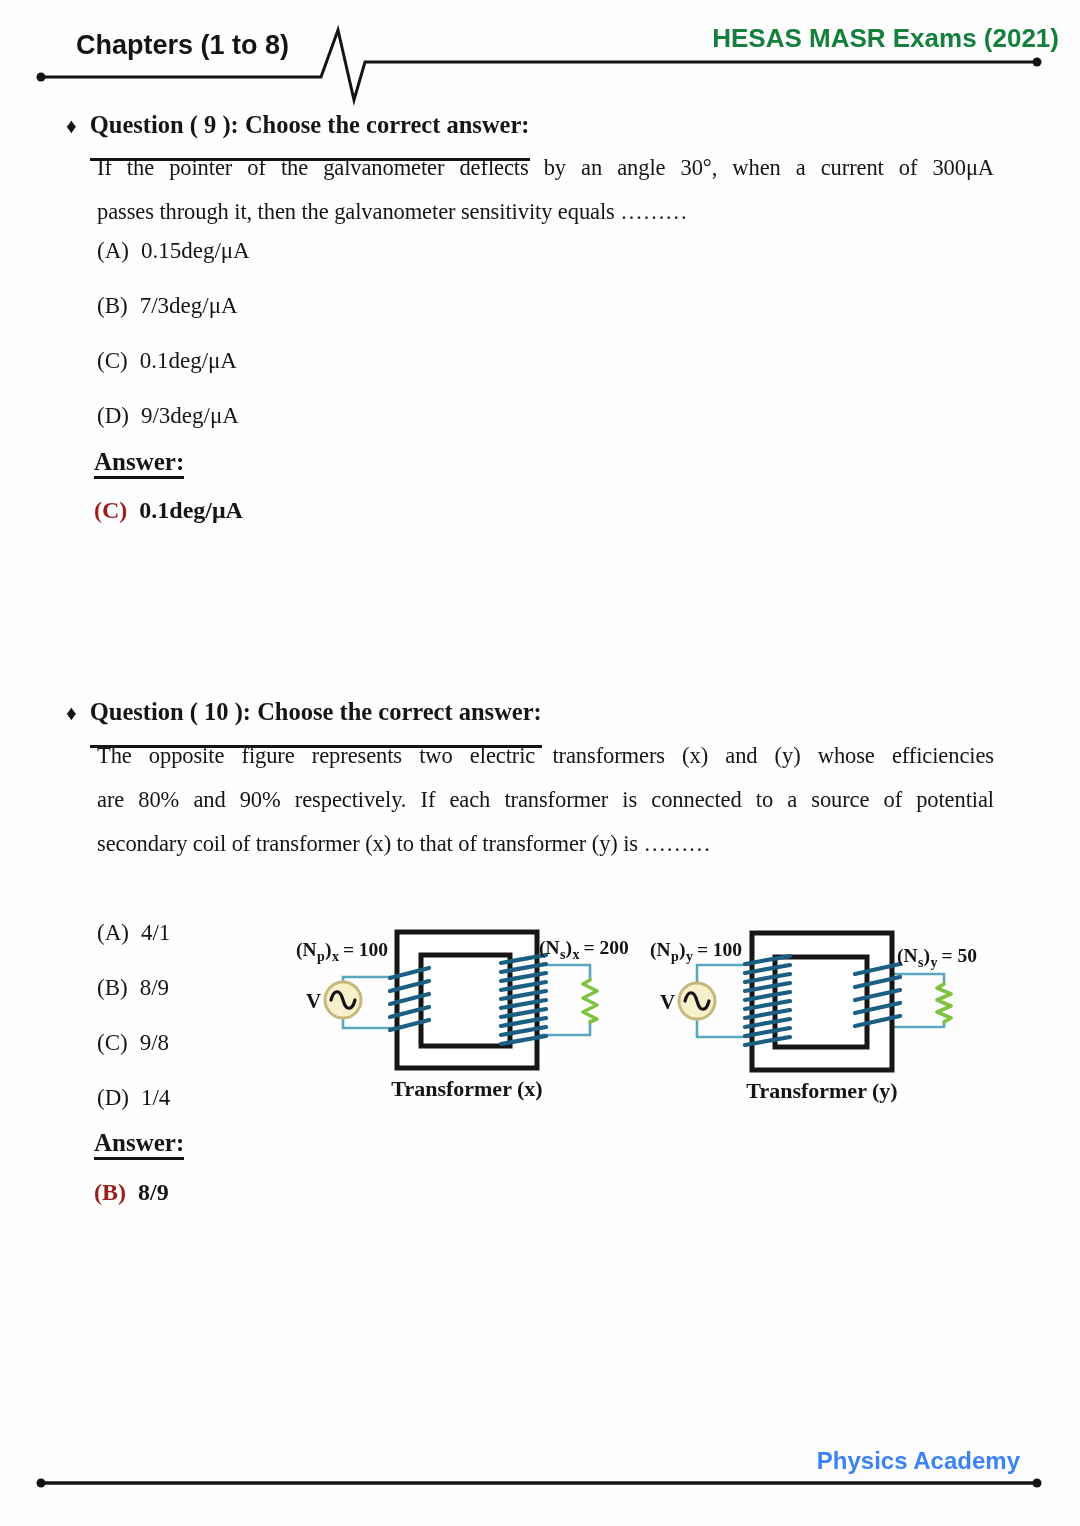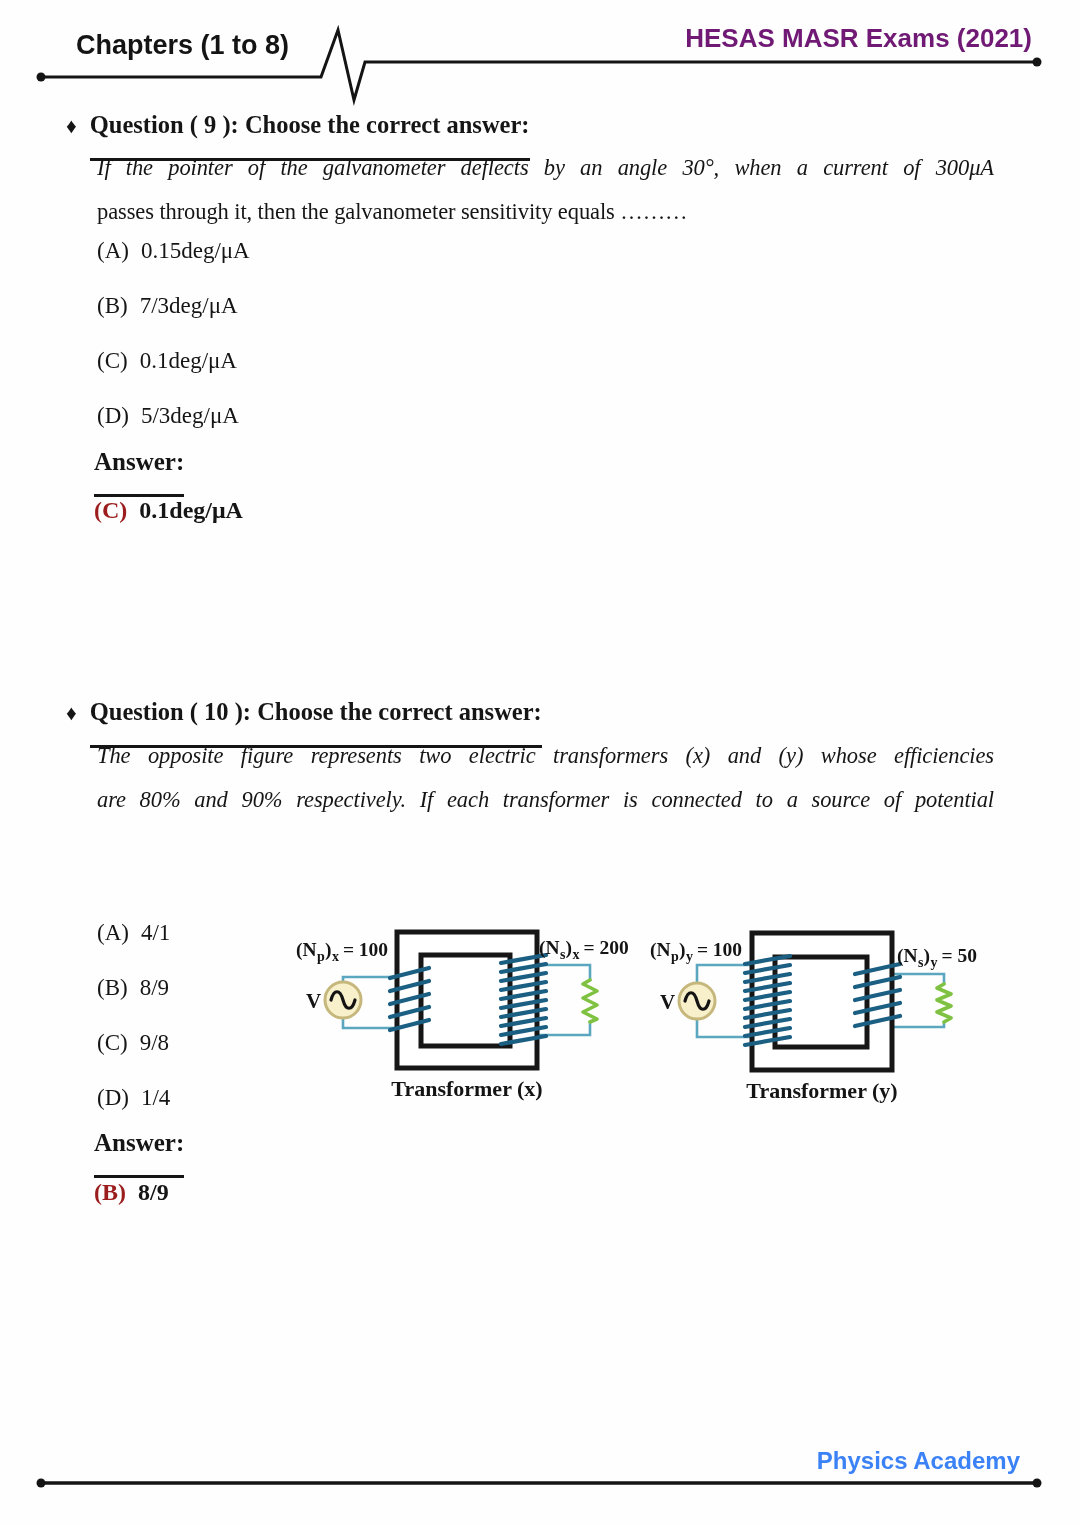--- a/index.html
+++ b/index.html
@@ -5,35 +5,35 @@
   html,body { margin:0; padding:0; background:#e8e8e8; }
   .page {
     position:relative; width:1080px; height:1526px; margin:0 auto;
     background:#fefefe; overflow:hidden;
     font-family:"Liberation Serif", serif; color:#151515;
   }
   .abs { position:absolute; }
   .decor { left:0; top:0; pointer-events:none; }
 
   .hdr-left  { left:76px;  top:30px; font:700 27px "Liberation Sans", sans-serif; color:#141414; }
-  .hdr-right { right:48px; top:23px; font:700 26px "Liberation Sans", sans-serif; color:#701a75; }
+  .hdr-right { right:21px; top:23px; font:700 26px "Liberation Sans", sans-serif; color:#15803d; }
   .brand     { right:60px; top:1447px; font:600 24px "Liberation Sans", sans-serif; color:#3b82f6; }
 
   .q-head { display:flex; align-items:flex-start; gap:13px; }
   .diamond { font-size:21px; line-height:32px; }
   .q-title { font-size:24.5px; font-weight:700; border-bottom:3.5px solid #151515; padding-bottom:18px; line-height:30px; }
 
   .q-body { width:897px; font-size:22.5px; line-height:44px; letter-spacing:-0.1px; }
-  .jline { text-align:justify; text-align-last:justify;font-style:italic; }
+  .jline { text-align:justify; text-align-last:justify; }
   .lline { text-align:left;font-family:Liberation Serif, serif; }
 
   .opt-col { display:flex; flex-direction:column; gap:26px; }
   .opt-row { display:flex; gap:12px; font-size:23px; height:29px; align-items:baseline; }
 
-  .ans-label { font-size:25px; font-weight:700; border-bottom:3.5px solid #151515; padding-bottom:19px; line-height:30px; }
+  .ans-label { font-size:25px; font-weight:700; border-bottom:3.5px solid #151515; padding-bottom:1px; line-height:30px; }
   .ans-row { display:flex; gap:12px; font-size:24px; font-weight:700; align-items:baseline; }
   .ans-letter { color:#9b1d1d; }
   .ans-text { color:#151515; }
 
   .fig { position:absolute; }
   .wire { fill:none; stroke:#5aa7bf; stroke-width:2.6px; }
   .core { fill:#ffffff; stroke:#161616; stroke-width:5px; }
   .coil { stroke:#1b5f83; stroke-width:4.2px; stroke-linecap:round; }
   .resistor { fill:none; stroke:#7fc241; stroke-width:3.6px; stroke-linejoin:round; stroke-linecap:round; }
   .src { fill:#f8f0ca; stroke:#c6b87c; stroke-width:3px; }
@@ -78,40 +78,41 @@
     <div class="opt-row">
       <span>(B)</span>
       <span>7/3deg/μA</span>
     </div>
     <div class="opt-row">
       <span>(C)</span>
       <span>0.1deg/μA</span>
     </div>
     <div class="opt-row">
       <span>(D)</span>
-      <span>5/3deg/μA</span>
+      <span>9/3deg/μA</span>
     </div>
   </div>
 
   <div class="abs" style="left:94px; top:447px;">
     <span class="ans-label">Answer:</span>
   </div>
   <div class="abs ans-row" style="left:94px; top:497px;">
     <span class="ans-letter">(C)</span>
     <span class="ans-text">0.1deg/μA</span>
   </div>
 
   <div class="abs q-head" style="left:66px; top:697px;">
     <span class="diamond">♦</span>
     <span class="q-title">Question ( 10 ): Choose the correct answer:</span>
   </div>
 
   <div class="abs q-body" style="left:97px; top:734px;">
     <div class="jline">The opposite figure represents two electric transformers (x) and (y) whose efficiencies</div>
     <div class="jline">are 80% and 90% respectively. If each transformer is connected to a source of potential</div>
+    <div class="lline">secondary coil of transformer (x) to that of transformer (y) is ………</div>
   </div>
 
   <div class="abs opt-col" style="left:97px; top:920px;">
     <div class="opt-row">
       <span>(A)</span>
       <span>4/1</span>
     </div>
     <div class="opt-row">
       <span>(B)</span>
       <span>8/9</span>

